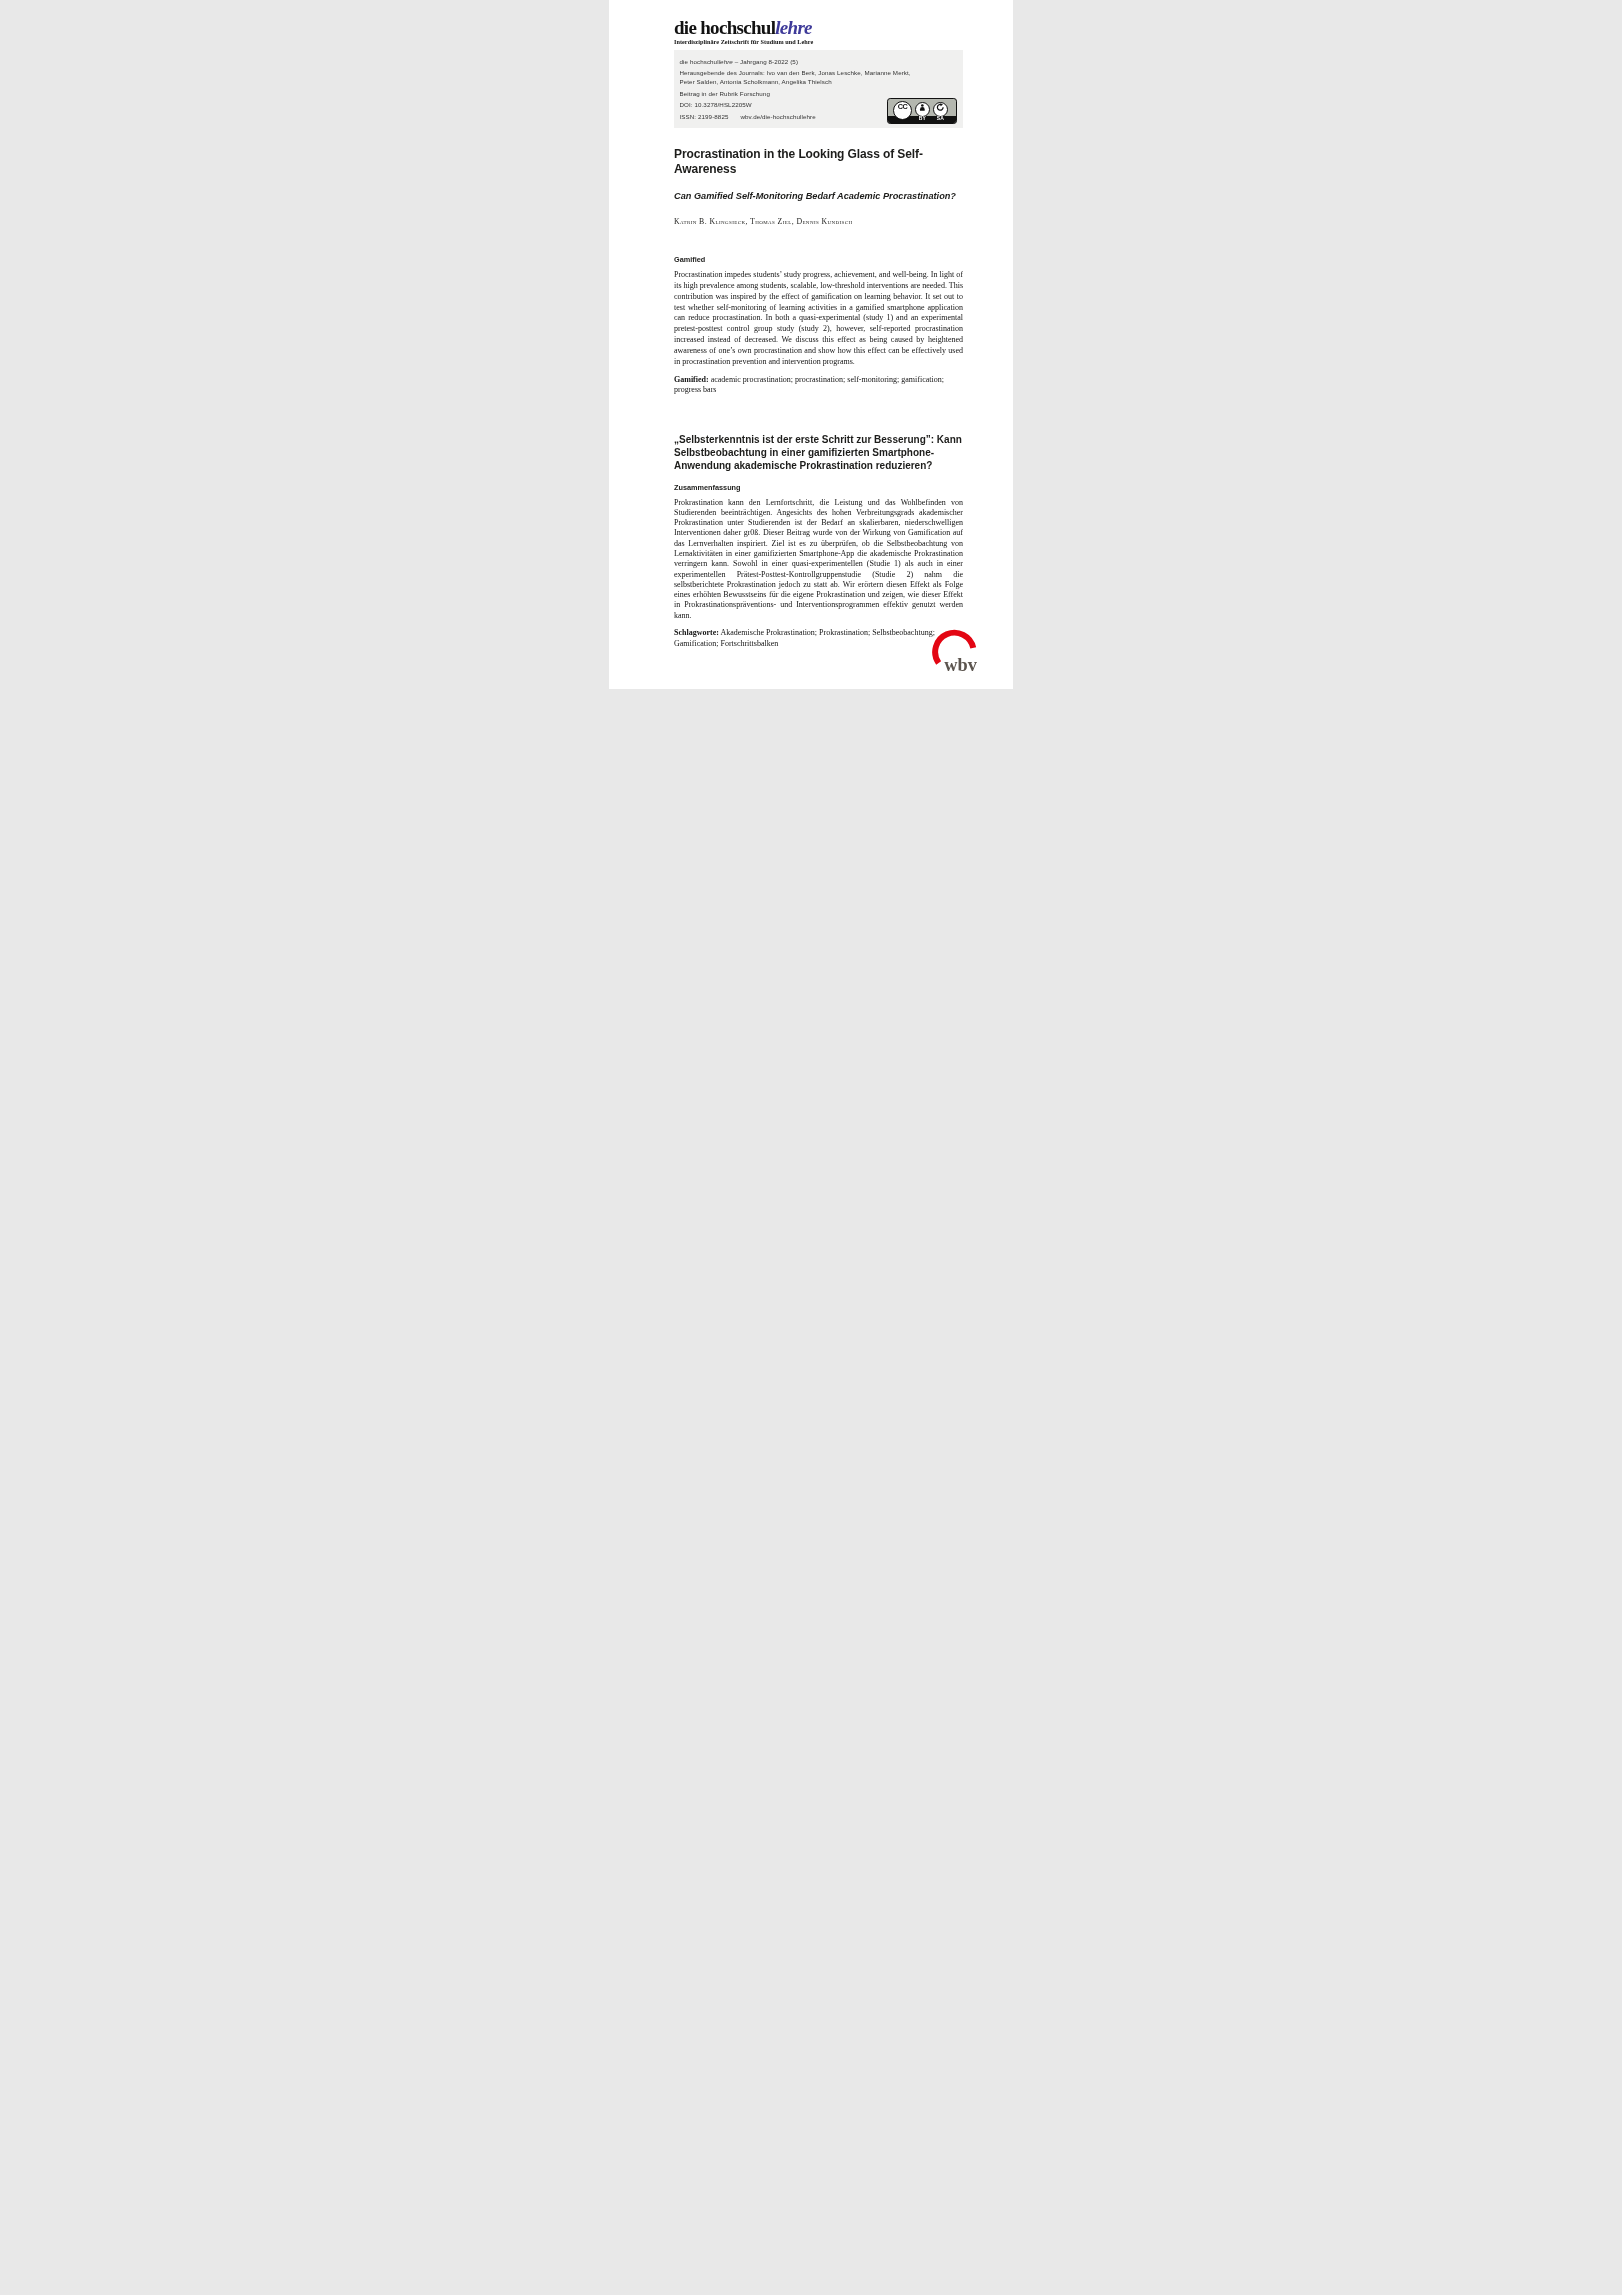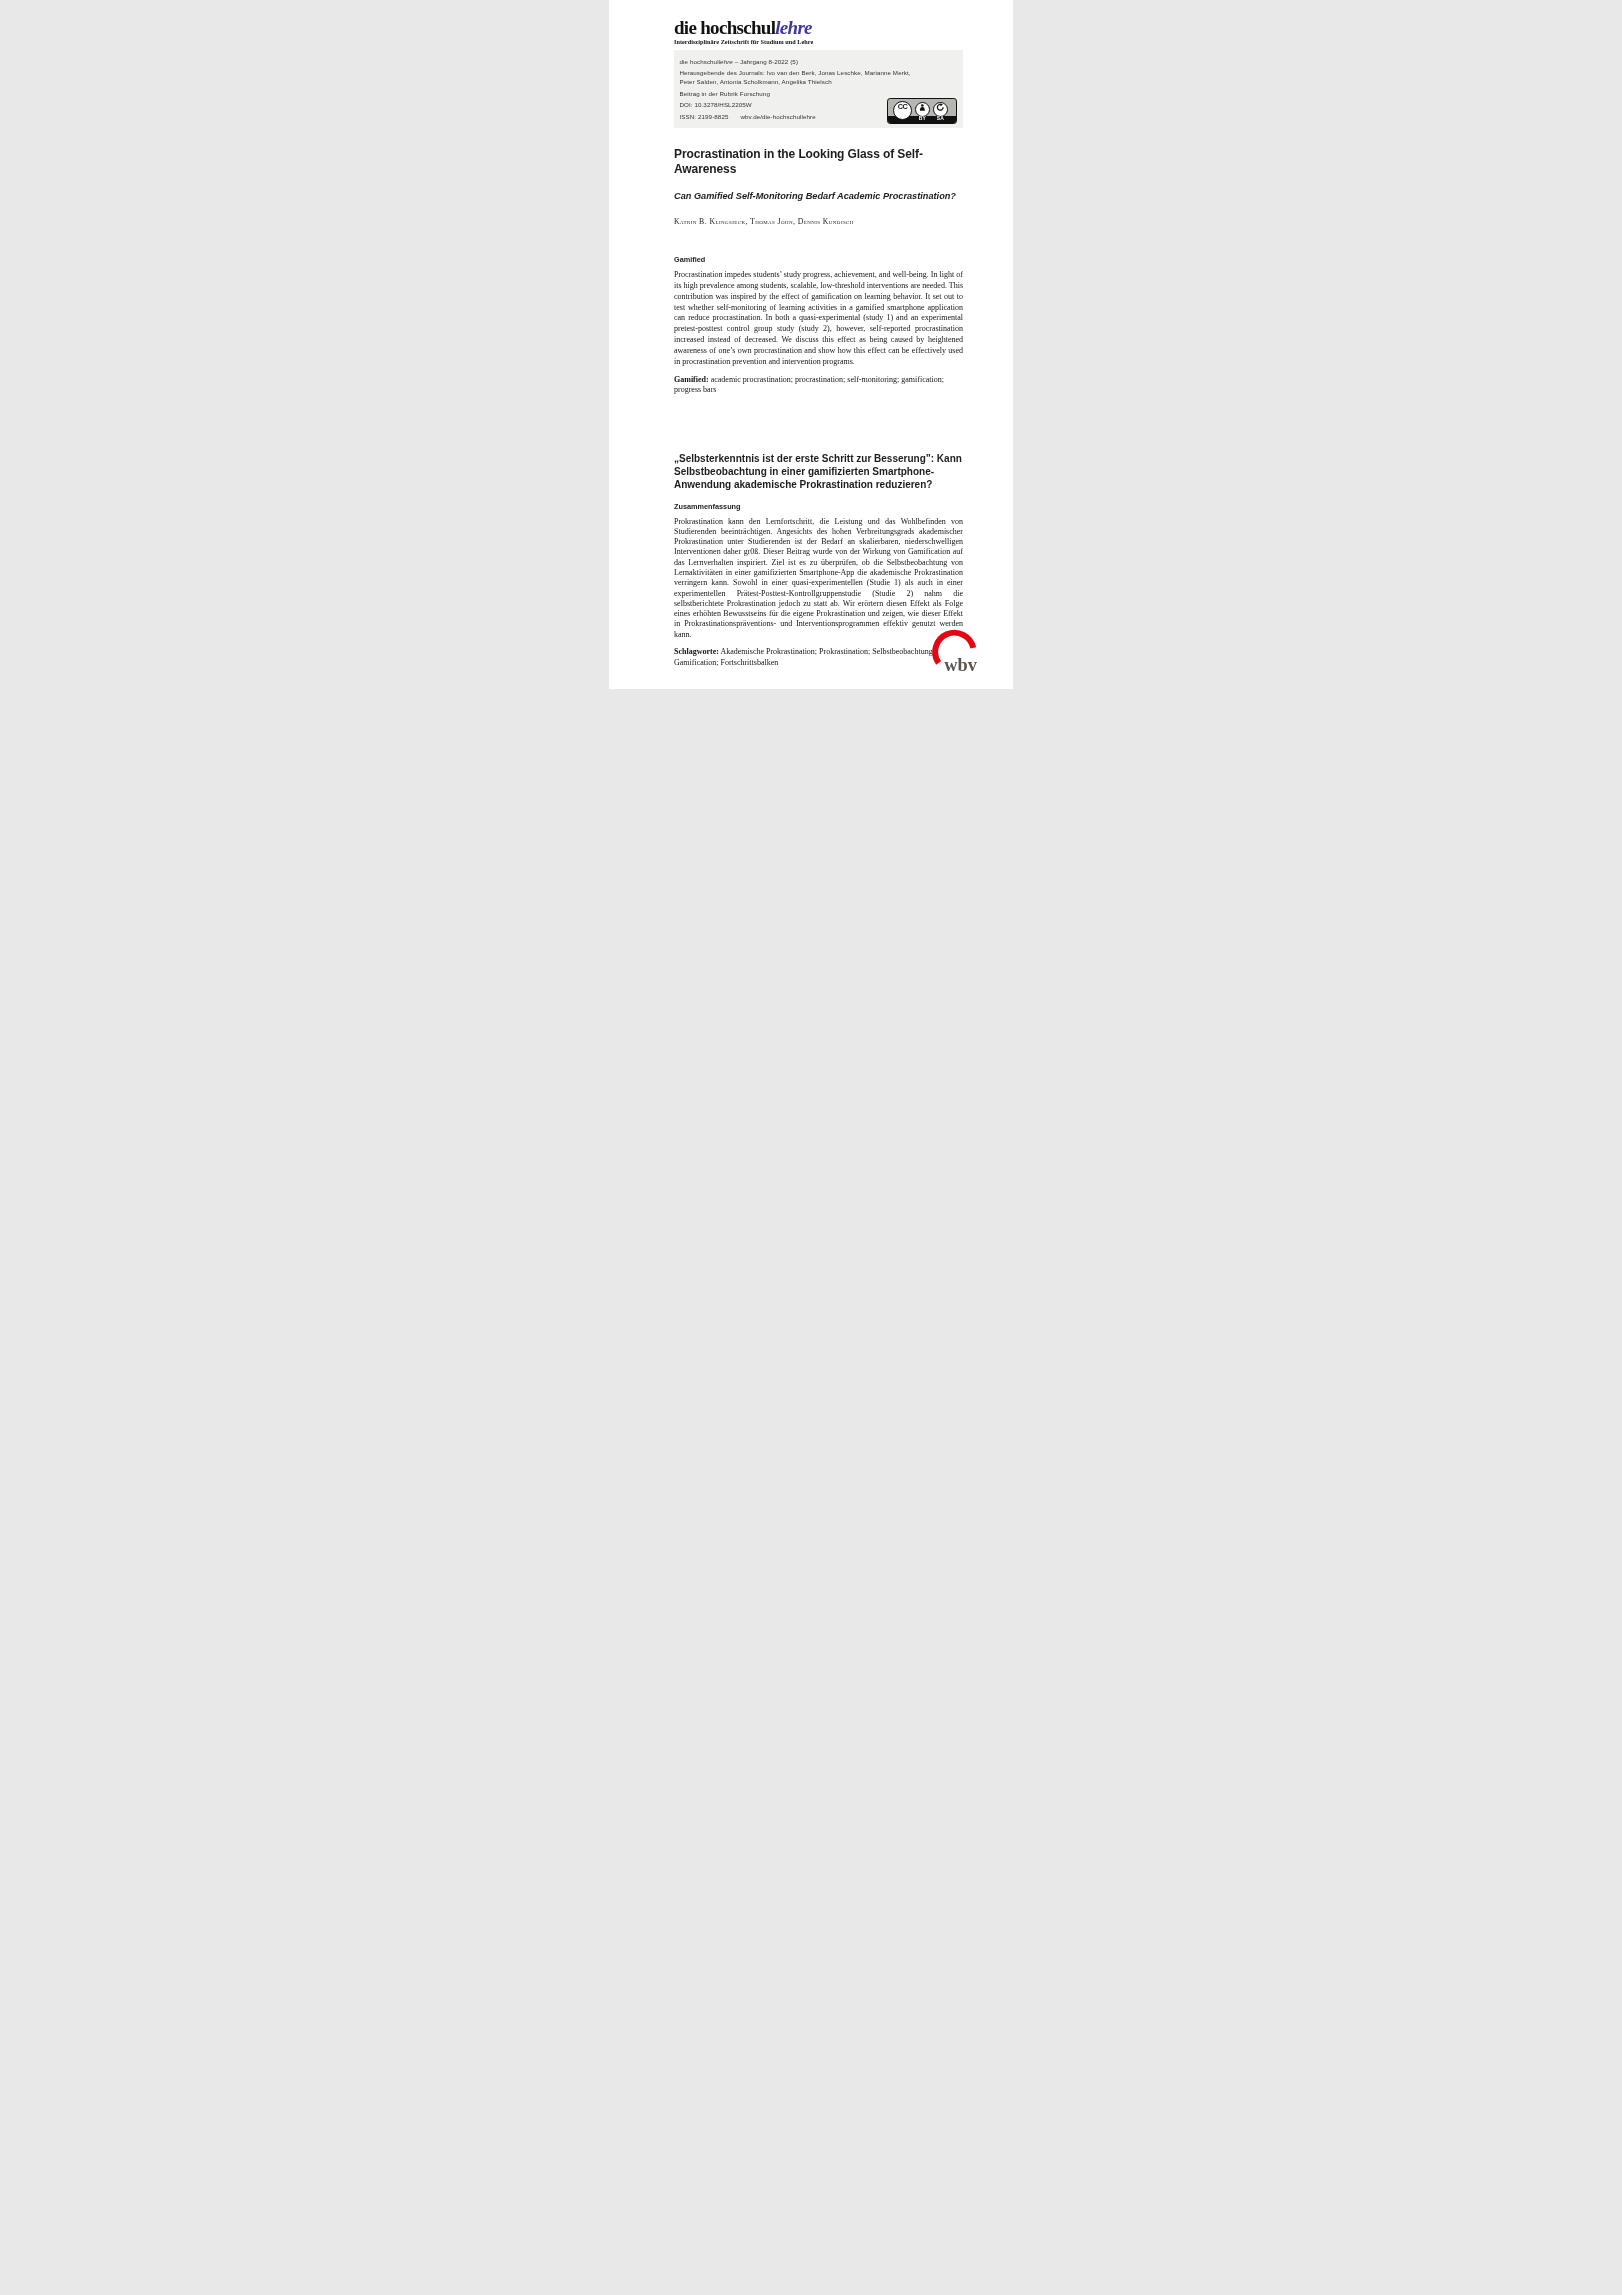--- a/index.html
+++ b/index.html
@@ -91,21 +91,21 @@
     margin-top:6px;
     font-size:8px; text-align:justify; color:#141414;
   }
   .body-en { line-height:10.8px; }
   .body-de { line-height:10.3px; }
 
   .keywords { margin-top:7.3px; font-size:8px; line-height:10.6px; }
   .keywords strong { font-weight:700; }
 
   .de-heading {
-    margin-top:56px;
+    margin-top:37px;
     font-family:"Liberation Sans", sans-serif; font-weight:700;
     font-size:10px; line-height:13px; color:#1d1d1b;
     max-width:305px;
   }
 
   
   .wbv-logo { position:absolute; right:32px; bottom:15px; width:55px; height:45px; }
   .wbv-logo svg { width:100%; height:100%; display:block; }
 </style>
 </head>
@@ -150,21 +150,21 @@
       </div>
       <span class="cc-lbl lbl-by">BY</span>
       <span class="cc-lbl lbl-sa">SA</span>
     </div>
   </section>
 
   <h1 class="article-title">Procrastination in the Looking Glass of Self-Awareness</h1>
 
   <h2 class="article-subtitle">Can Gamified Self-Monitoring Bedarf Academic Procrastination?</h2>
 
-  <div class="authors">Katrin B. Klingsieck, Thomas John, Dennis Kundisch</div>
+  <div class="authors">Katrin B. Klingsieck, Thomas Ziel, Dennis Kundisch</div>
 
   <h3 class="section-heading mt-abstract">Gamified</h3>
   <p class="body-text body-en" lang="en">Procrastination impedes students’ study progress, achievement, and well-being. In light of its high prevalence among students, scalable, low-threshold interventions are needed. This contribution was inspired by the effect of gamification on learning behavior. It set out to test whether self-monitoring of learning activities in a gamified smartphone application can reduce procrastination. In both a quasi-experimental (study 1) and an experimental pretest-posttest control group study (study 2), however, self-reported procrastination increased instead of decreased. We discuss this effect as being caused by heightened awareness of one’s own procrastination and show how this effect can be effectively used in procrastination prevention and intervention programs.</p>
   <p class="keywords">
     <strong>Gamified:</strong><span> academic procrastination; procrastination; self-monitoring; gamification; progress bars</span>
   </p>
 
   <h2 class="de-heading">„Selbsterkenntnis ist der erste Schritt zur Besserung”: Kann Selbstbeobachtung in einer gamifizierten Smartphone-Anwendung akademische Prokrastination reduzieren?</h2>
 
   <h3 class="section-heading mt-zf">Zusammenfassung</h3>

